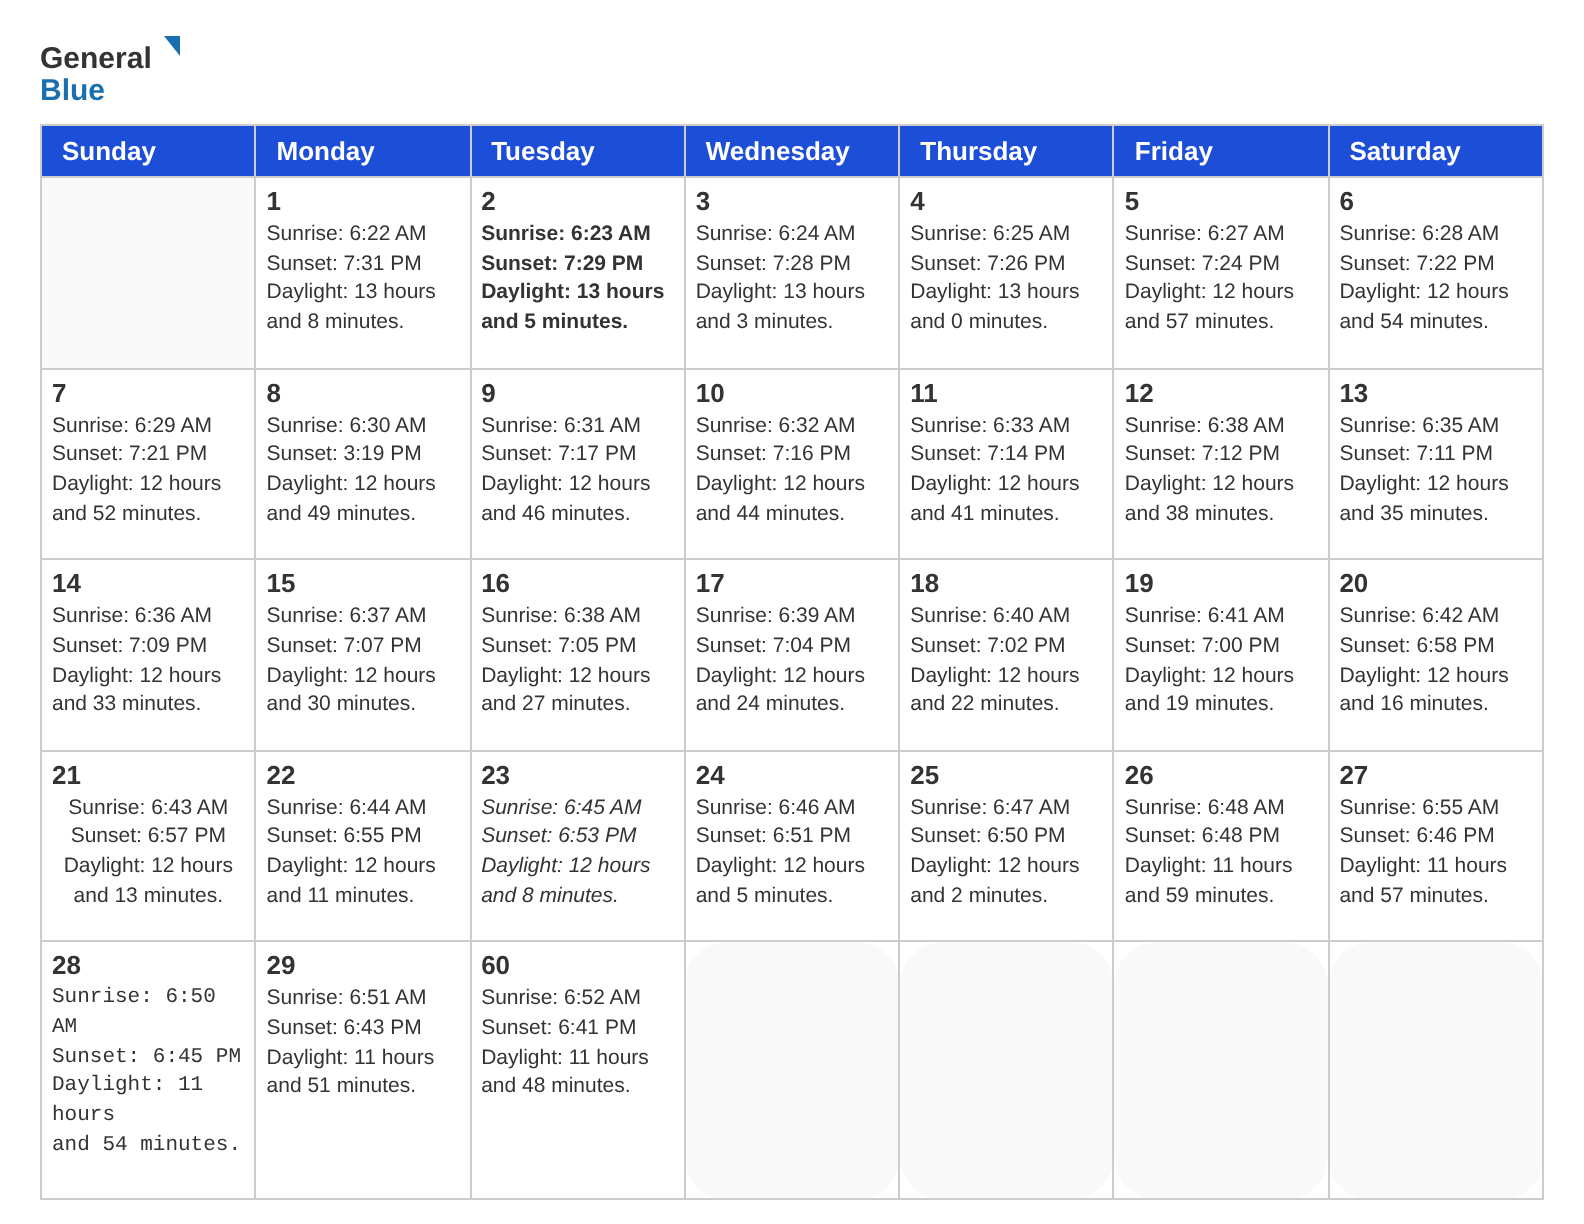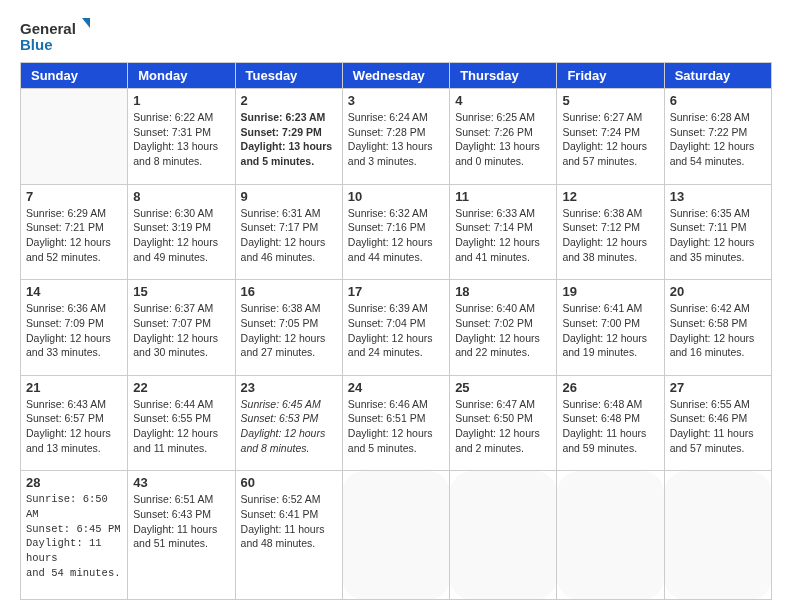--- a/index.html
+++ b/index.html
@@ -258,21 +258,21 @@
             <span class="day-num">20</span>
             <div class="day-info" style="white-space: pre-line;">Sunrise: 6:42 AM
 Sunset: 6:58 PM
 Daylight: 12 hours
 and 16 minutes.</div>
           </td>
         </tr>
         <tr>
           <td>
             <span class="day-num">21</span>
-            <div class="day-info" style="white-space: pre-line;">Sunrise: 6:43 AM
+            <div class="day-info" style="white-space: pre-line; text-align: center;">Sunrise: 6:43 AM
 Sunset: 6:57 PM
 Daylight: 12 hours
 and 13 minutes.</div>
           </td>
           <td>
             <span class="day-num">22</span>
             <div class="day-info" style="white-space: pre-line;">Sunrise: 6:44 AM
 Sunset: 6:55 PM
 Daylight: 12 hours
 and 11 minutes.</div>
@@ -315,21 +315,21 @@
         </tr>
         <tr class="last-row">
           <td>
             <span class="day-num">28</span>
             <div class="day-info" style="white-space: pre-line; font-family: Liberation Mono, monospace;">Sunrise: 6:50 AM
 Sunset: 6:45 PM
 Daylight: 11 hours
 and 54 minutes.</div>
           </td>
           <td>
-            <span class="day-num">43</span>
+            <span class="day-num">29</span>
             <div class="day-info" style="white-space: pre-line;">Sunrise: 6:51 AM
 Sunset: 6:43 PM
 Daylight: 11 hours
 and 51 minutes.</div>
           </td>
           <td>
             <span class="day-num">60</span>
             <div class="day-info" style="white-space: pre-line;">Sunrise: 6:52 AM
 Sunset: 6:41 PM
 Daylight: 11 hours

